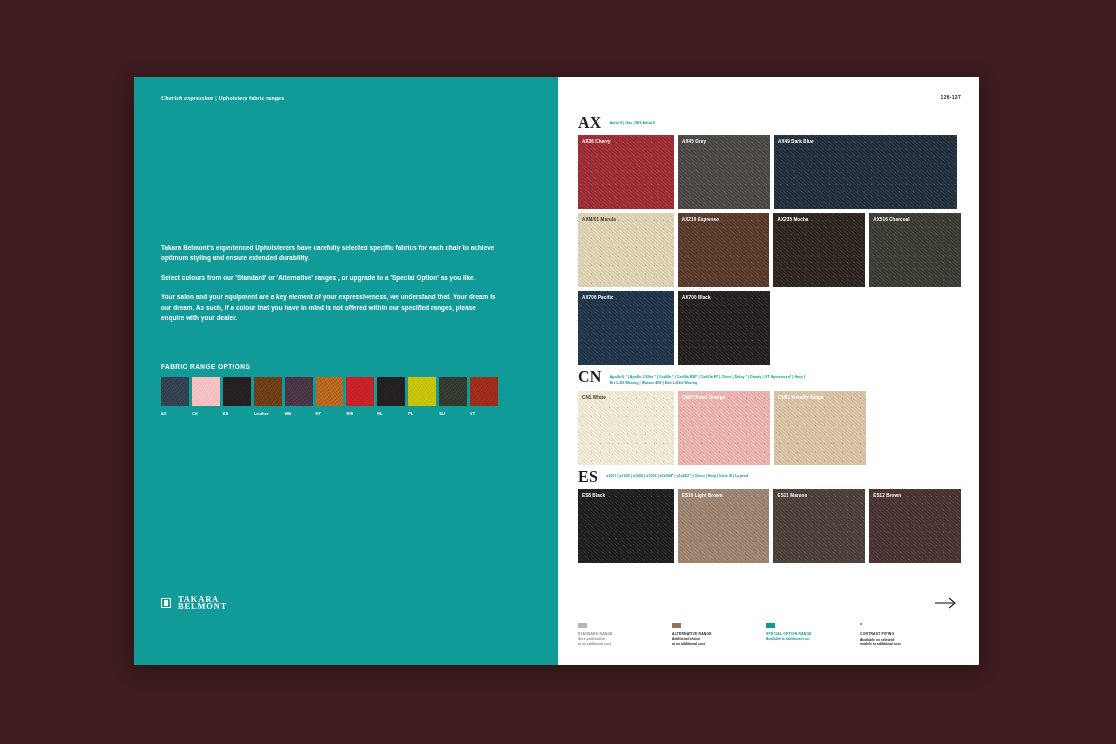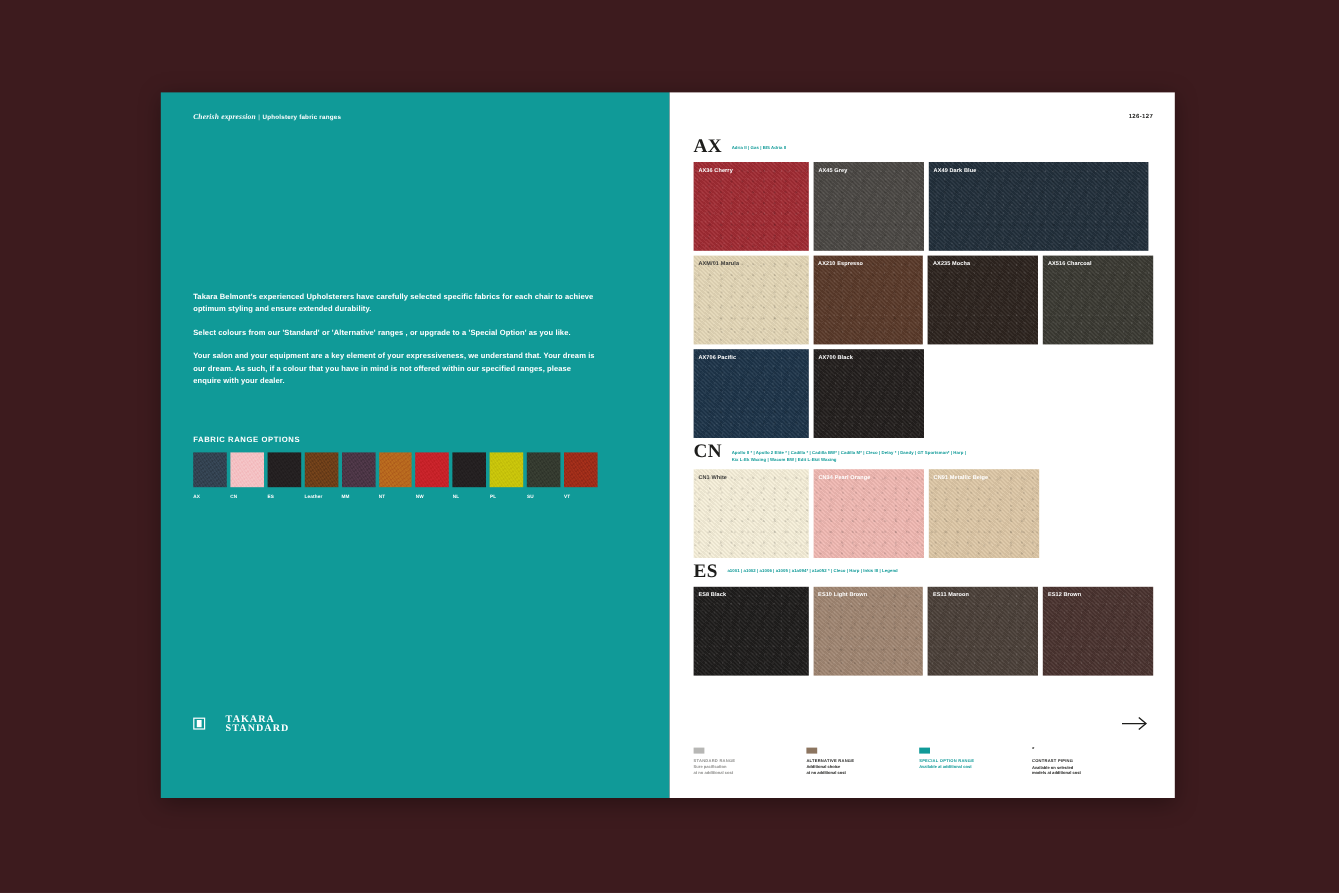--- a/index.html
+++ b/index.html
@@ -62,21 +62,21 @@
       repeating-linear-gradient(-38deg, rgba(0,0,0,.06) 0 1px, rgba(255,255,255,.04) 1px 3px);
     mix-blend-mode: overlay;
   }
   .swatch-label {
     margin-top: 4.5px; font-size: 3.9px; font-weight: 700;
     letter-spacing: .15px; text-align: left;
   }
 
   .logo-wrap {
     position: absolute; left: 27px; bottom: 55px;
-    display: flex; align-items: center; gap: 17px;
+    display: flex; align-items: center; gap: 7px;
   }
   .logo-mark {
     width: 10px; height: 10px; border: 1.4px solid #fff;
     display: flex; align-items: center; justify-content: center;
   }
   .logo-mark i { display:block; width:3.4px; height:5.6px; background:#fff; }
   .logo-text { line-height: 7.2px; }
   .logo-text span {
     display: block; font-family: "Liberation Serif", serif;
     font-weight: 700; font-size: 8.4px; letter-spacing: .9px;
@@ -217,21 +217,21 @@
           </div>
         </div>
     </div>
 
     <div class="logo-wrap">
       <span class="logo-mark">
           <i></i>
         </span>
       <span class="logo-text">
         <span>TAKARA</span>
-        <span>STANDARD</span>
+        <span>BELMONT</span>
       </span>
     </div>
   </div>
 
   <div class="right-page">
 
     <div class="page-num">126-127</div>
 
     <div class="rp-inner" id="sections-host">
         <div class="section">

